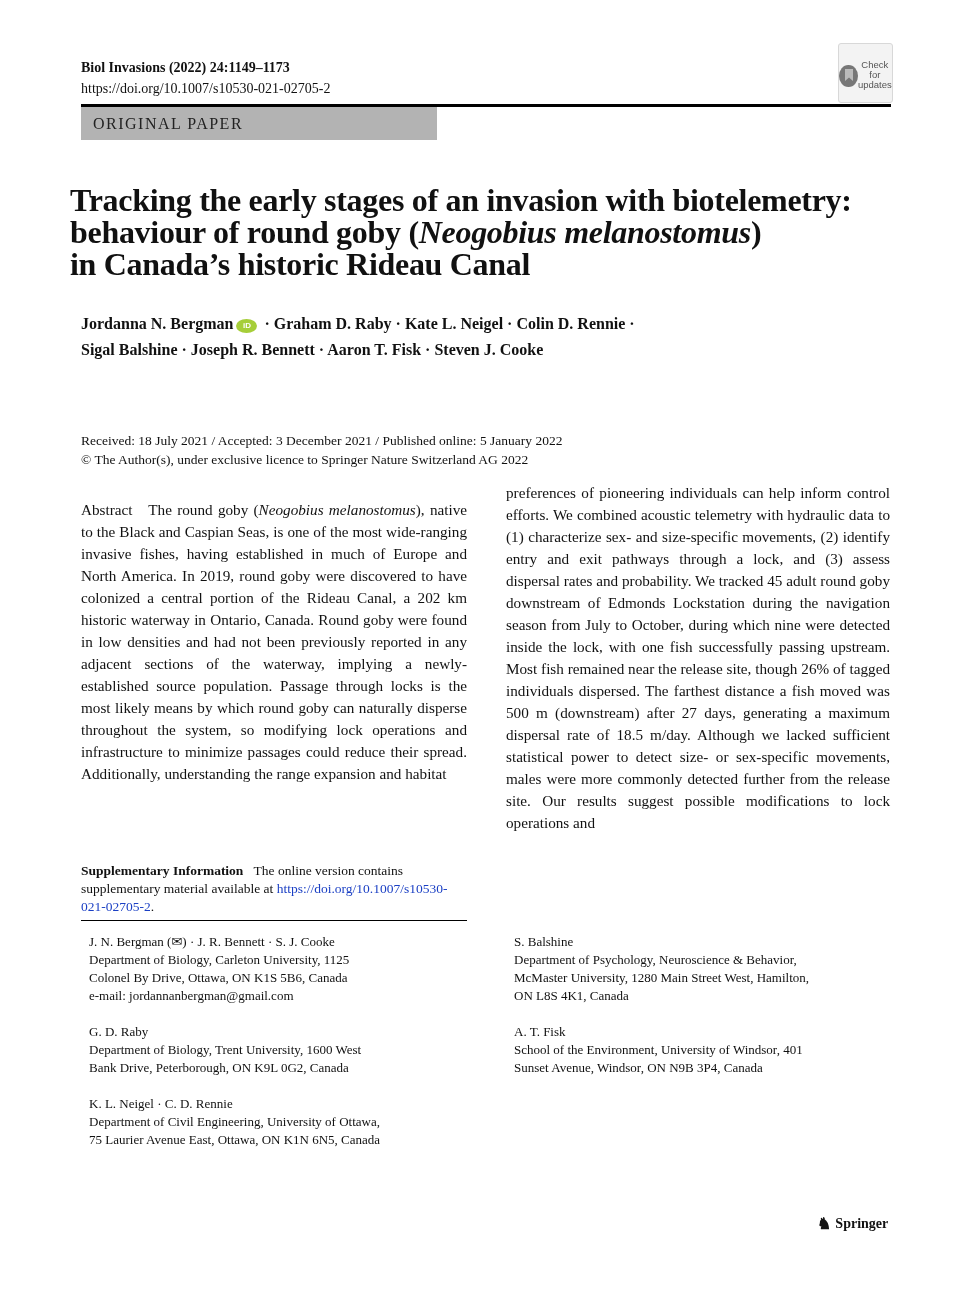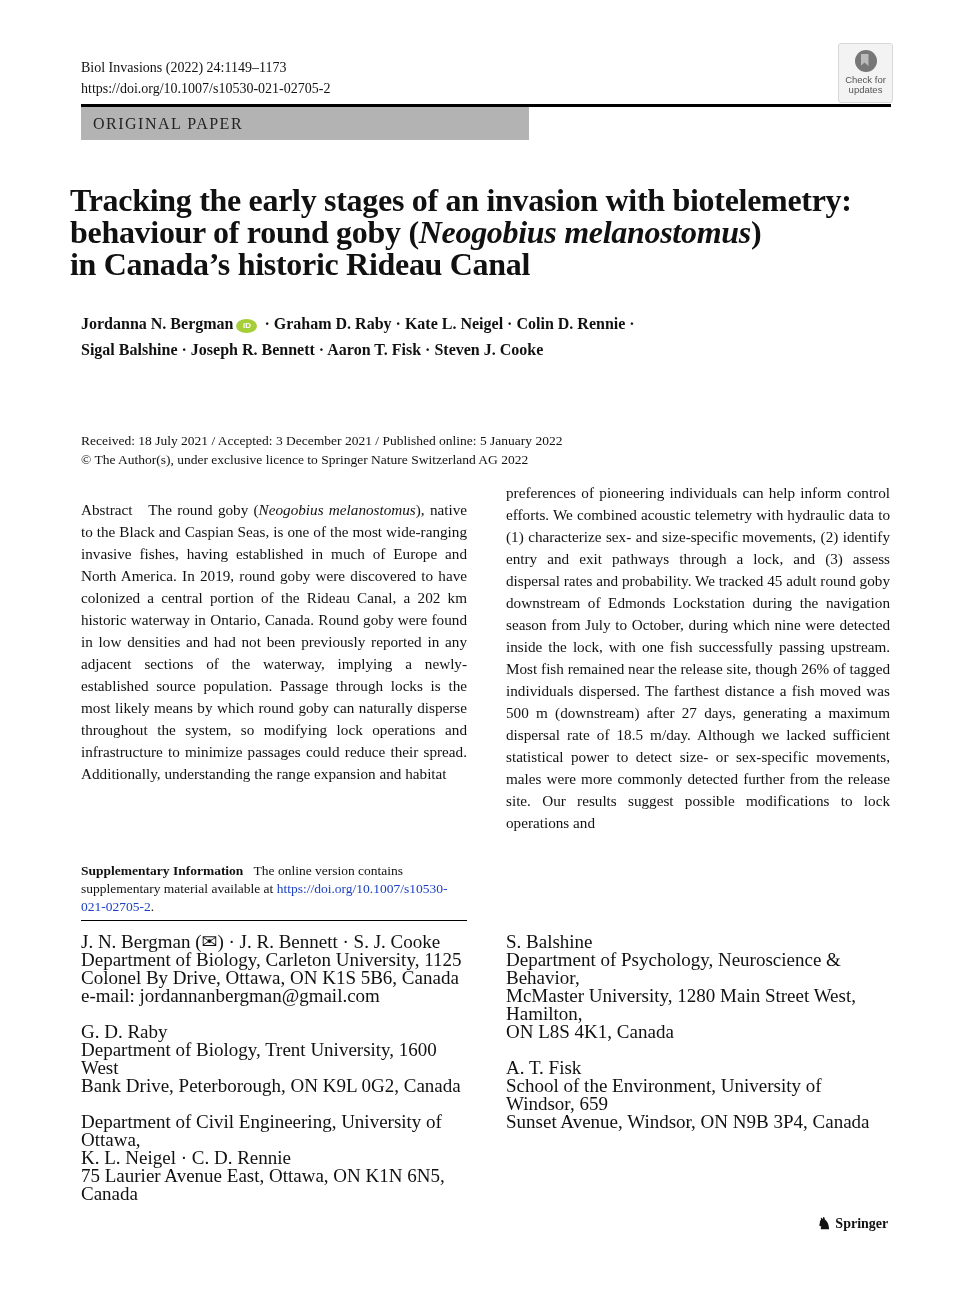--- a/index.html
+++ b/index.html
@@ -1,43 +1,43 @@
 <!DOCTYPE html>
 <html><head>
 <meta charset="utf-8">
 <style>
   html, body { margin: 0; padding: 0; background: #ffffff; }
   body { width: 973px; height: 1310px; position: relative; overflow: hidden;
          font-family: "Liberation Serif", "DejaVu Serif", serif; color: #111; }
   .abs { position: absolute; }
-  .journal-line { left: 81px; top: 57px; font-size: 14px; font-weight: normal; line-height: 21px; }
+  .journal-line { left: 81px; top: 57px; font-size: 14px; font-weight: bold; line-height: 21px; }
   .doi-line { left: 81px; top: 78px; font-size: 14px; line-height: 21px; }
   .rule-top { left: 81px; top: 104px; width: 810px; height: 3px; background: #000; }
-  .badge { left: 81px; top: 107px; width: 448px; height: 33px; background: #b3b3b3;
+  .badge { left: 81px; top: 107px; width: 356px; height: 33px; background: #b3b3b3;
            font-size: 16px; letter-spacing: 1.5px; line-height: 33px; padding-left: 12px; box-sizing: border-box; color: #222; }
   .crossmark { left: 838px; top: 43px; width: 53px; height: 58px; border: 1px solid #d8d8d8; border-radius: 3px;
-               background: #f3f3f3; display: flex; flex-direction: column; align-items: center; }
+               background: #f3f3f3; display: flex; flex-direction: row; align-items: center; }
   .crossmark .circ { width: 22px; height: 22px; border-radius: 50%; background: #777; margin-top: 6px; position: relative; }
   .crossmark .circ:after { content: ""; position: absolute; left: 6px; top: 4px; width: 8px; height: 12px; background: #bbb;
                            clip-path: polygon(0 0, 100% 0, 100% 100%, 50% 70%, 0 100%); }
   .crossmark .cm-text { font-family: "Liberation Sans", sans-serif; font-size: 9.5px; color: #555; line-height: 10px; text-align: center; margin-top: 3px; }
   .title { left: 70px; top: 184px; width: 800px; font-size: 32px; font-weight: bold; line-height: 32px; letter-spacing: -0.3px; }
   .title i { font-weight: bold; }
   .authors { left: 81px; top: 311px; width: 800px; font-size: 16px; font-weight: bold; line-height: 26px; }
   .orcid { display: inline-block; width: 21px; height: 14px; border-radius: 50%; background: #a6ce39; color: #fff;
            font-family: "Liberation Sans", sans-serif; font-size: 8px; line-height: 14px; text-align: center; vertical-align: 1px; margin: 0 3px; }
   .dates { left: 81px; top: 431px; font-size: 13.5px; line-height: 19px; }
   .col { font-size: 15.2px; line-height: 22px; text-align: justify; }
   .col-left { left: 81px; top: 499px; width: 386px; }
   .col-right { left: 506px; top: 482px; width: 384px; }
   .abs-label { font-weight: normal; }
   .supp { left: 81px; top: 862px; width: 386px; font-size: 13.5px; line-height: 18px; }
   .supp a { color: #1a3fc4; text-decoration: none; }
   .rule-mid { left: 81px; top: 920px; width: 386px; height: 1px; background: #000; }
-  .affil { font-size: 19px; line-height: 18px; }
+  .affil { font-size: 13px; line-height: 18px; margin-left: 8px; }
   .affil-block { margin-bottom: 18px; }
   .aff-left { left: 81px; top: 933px; width: 386px; }
   .aff-right { left: 506px; top: 933px; width: 386px; }
   .springer { left: 817px; top: 1214px; font-size: 14px; font-weight: bold; display: flex; align-items: center; gap: 4px; }
   .springer .horse { font-size: 16px; }
 </style>
 </head>
 <body>
 
 <div class="abs journal-line">Biol Invasions (2022) 24:1149–1173</div>
@@ -81,36 +81,36 @@
     <div>Department of Biology, Carleton University, 1125</div>
     <div>Colonel By Drive, Ottawa, ON K1S 5B6, Canada</div>
     <div>e-mail: jordannanbergman@gmail.com</div>
   </div>
   <div class="affil-block">
     <div>G. D. Raby</div>
     <div>Department of Biology, Trent University, 1600 West</div>
     <div>Bank Drive, Peterborough, ON K9L 0G2, Canada</div>
   </div>
   <div class="affil-block">
+    <div>K. L. Neigel · C. D. Rennie</div>
     <div>Department of Civil Engineering, University of Ottawa,</div>
-    <div>K. L. Neigel · C. D. Rennie</div>
     <div>75 Laurier Avenue East, Ottawa, ON K1N 6N5, Canada</div>
   </div>
 </div>
 
 <div class="abs affil aff-right">
   <div class="affil-block">
     <div>S. Balshine</div>
     <div>Department of Psychology, Neuroscience &amp; Behavior,</div>
     <div>McMaster University, 1280 Main Street West, Hamilton,</div>
     <div>ON L8S 4K1, Canada</div>
   </div>
   <div class="affil-block">
     <div>A. T. Fisk</div>
-    <div>School of the Environment, University of Windsor, 659</div>
+    <div>School of the Environment, University of Windsor, 401</div>
     <div>Sunset Avenue, Windsor, ON N9B 3P4, Canada</div>
   </div>
 </div>
 
 <div class="abs springer">
   <span class="horse">♞</span>
   <span>Springer</span>
 </div>
 
 </body></html>

